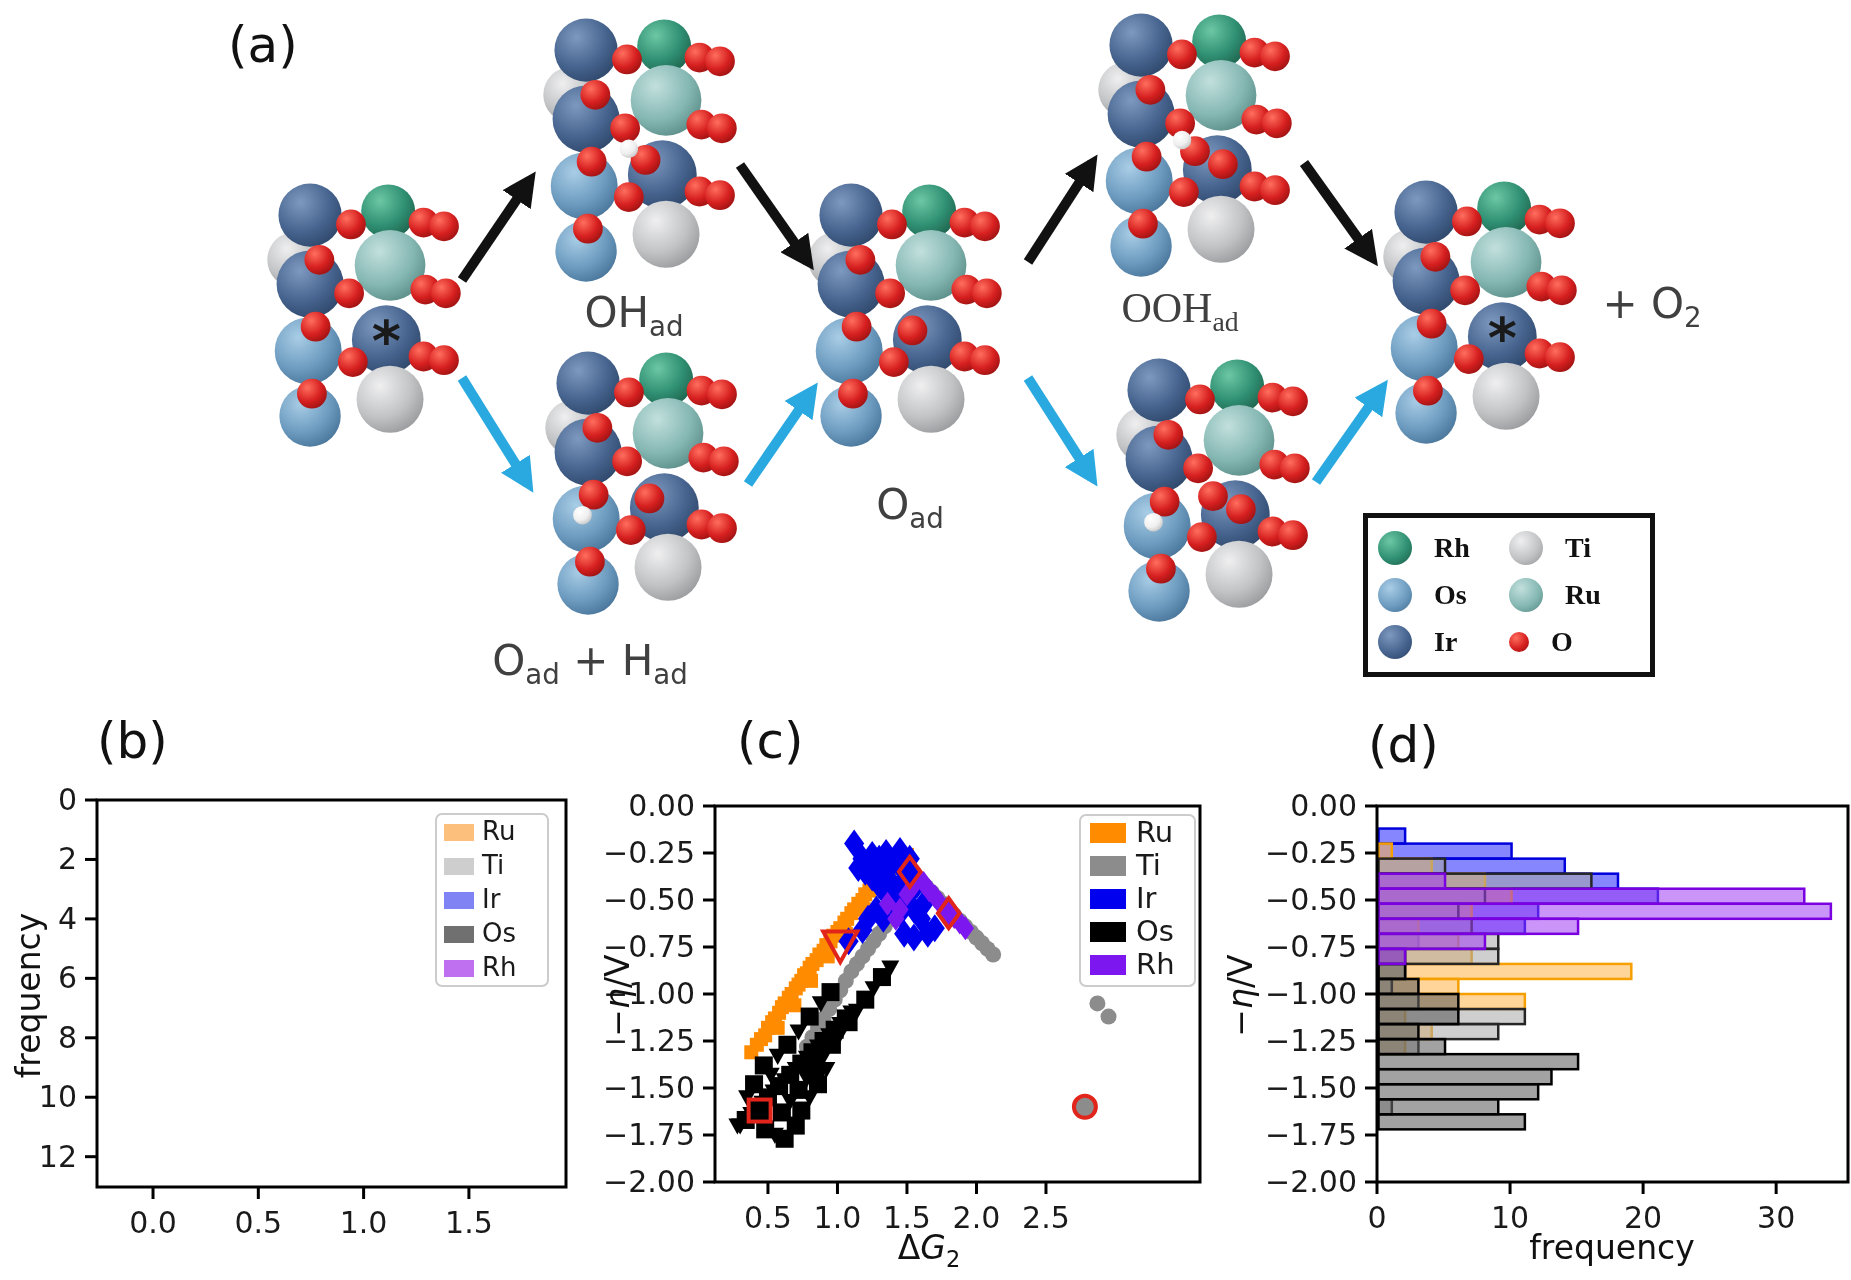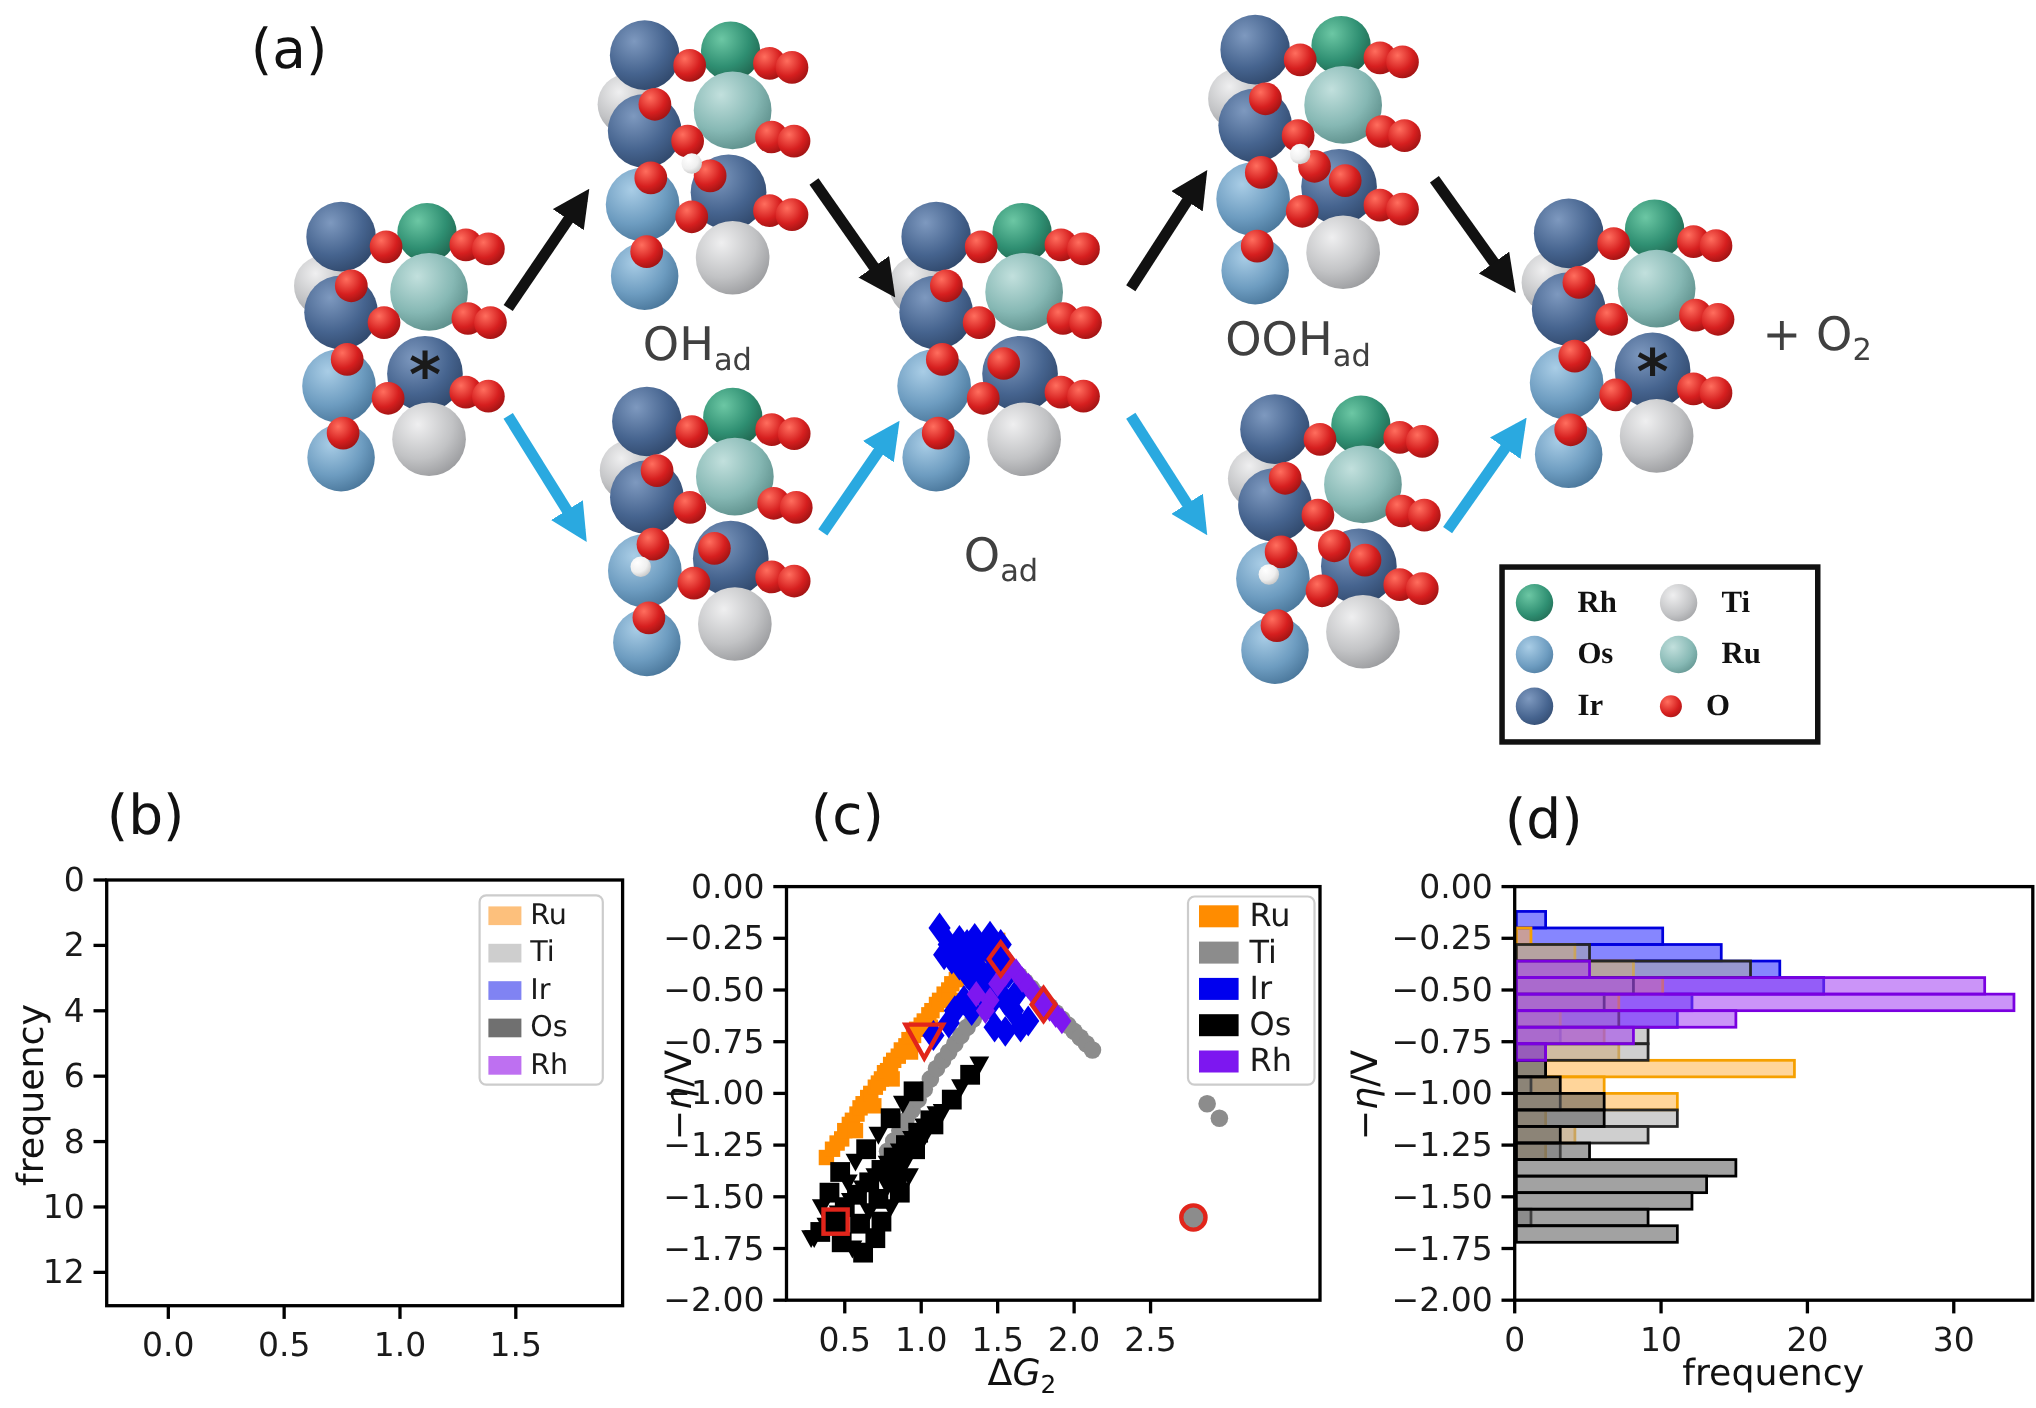--- a/index.html
+++ b/index.html
@@ -729,22 +729,23 @@
         </g>
       </g>
     </svg>
 
   <div class="panel-letter" style="left:228px;top:16px;">(a)</div>
   <div class="panel-letter" style="left:97px;top:712px;">(b)</div>
   <div class="panel-letter" style="left:737px;top:712px;">(c)</div>
   <div class="panel-letter" style="left:1368px;top:716px;">(d)</div>
 
   <div class="struct-label" style="left:634px;top:288px;"><span>OH</span><sub>ad</sub></div>
+  <div class="struct-label" style="left:590px;top:636px;"><span>O</span><sub>ad</sub><span> + H</span><sub>ad</sub></div>
   <div class="struct-label" style="left:910px;top:480px;"><span>O</span><sub>ad</sub></div>
-  <div class="struct-label" style="left:1180px;top:284px;"><span>OOH</span><sub>ad</sub></div>
+  <div class="struct-label" style="left:1180px;top:284px;font-family:Liberation Serif, serif;"><span>OOH</span><sub>ad</sub></div>
   <div class="struct-label" style="left:1652px;top:279px;"><span>+ O</span><sub>2</sub></div>
 
   <div id="legend-a">
       <div class="leg-a-entry">
         <span class="sphere" style="width: 34px; height: 34px; background: radial-gradient(circle at 35% 30%, rgb(108, 199, 164), rgb(47, 143, 114) 55%, rgb(27, 88, 68));"></span>
         <span class="leg-a-label">Rh</span>
       </div>
       <div class="leg-a-entry">
         <span class="sphere" style="width: 34px; height: 34px; background: radial-gradient(circle at 35% 30%, rgb(239, 239, 240), rgb(194, 195, 197) 55%, rgb(142, 143, 146));"></span>
         <span class="leg-a-label">Ti</span>

